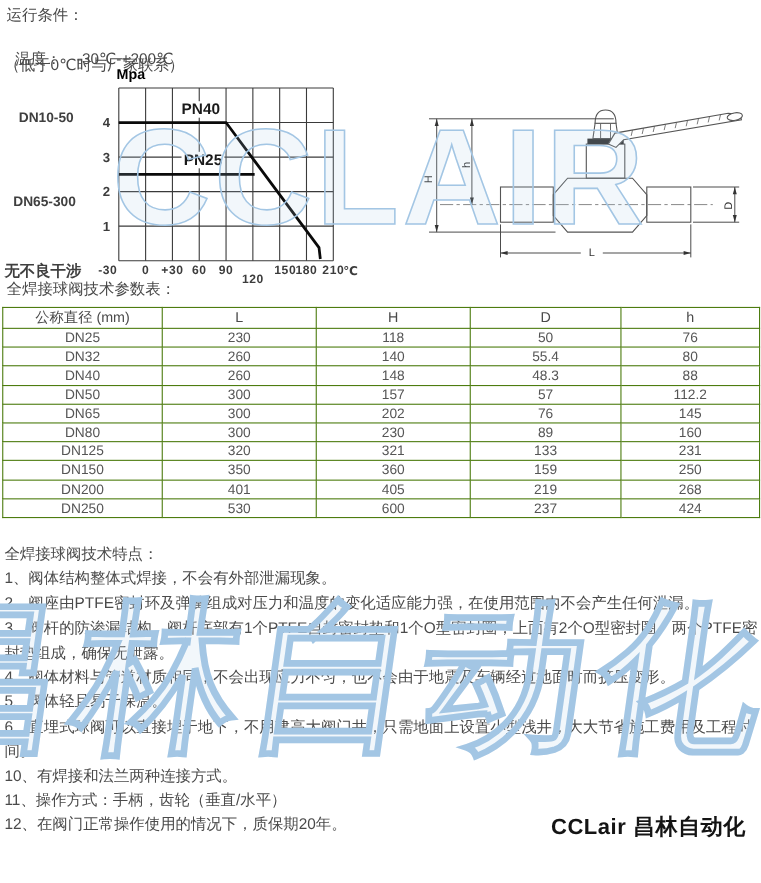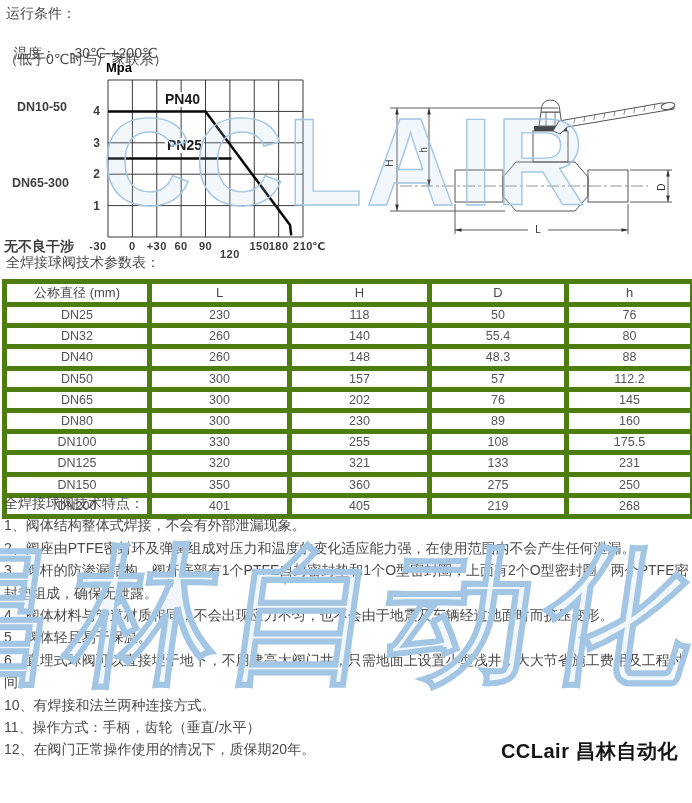--- a/index.html
+++ b/index.html
@@ -25,21 +25,21 @@
   .pn-label{font-size:14px;font-weight:bold;color:#1a1a1a;background:#fff;padding:0 2px;line-height:15px;}
   #pn40-label{left:163px;top:92px;}
   #pn25-label{left:165px;top:138px;}
   #not-steam{left:4px;top:238px;font-size:14px;font-weight:bold;color:#3f3f3f;}
   
   #draw-svg{left:0;top:0;pointer-events:none;}
   
   #table-title{left:6px;top:254px;font-size:14px;color:#4a4a4a;}
   #spec-table-wrap{left:2px;top:279px;width:688px;}
   table{border-collapse:collapse;width:688px;table-layout:fixed;}
-  th,td{border:5px solid #4d7c0f;text-align:center;padding:0;overflow:hidden;}
+  th,td{border:1px solid #4d7c0f;text-align:center;padding:0;overflow:hidden;}
   th{height:18px;font-size:13px;font-weight:normal;color:#4a4a4a;line-height:18px;}
   td{height:16.2px;font-size:12.5px;color:#555;line-height:16px;}
   
   #features-block{left:4px;top:492px;width:686px;font-size:14px;line-height:22.4px;color:#4a4a4a;}
   .feature-item{margin:0;}
   
   #logo{right:14px;top:738px;font-size:20px;font-weight:bold;color:#141414;letter-spacing:0.5px;}
   
   .wm{pointer-events:none;color:rgba(173,205,232,0.16);
       -webkit-text-stroke:1.4px #a3c6e4;font-weight:bold;white-space:nowrap;z-index:6;}
@@ -208,46 +208,46 @@
           <td>145</td>
         </tr>
         <tr>
           <td>DN80</td>
           <td>300</td>
           <td>230</td>
           <td>89</td>
           <td>160</td>
         </tr>
         <tr>
-          <td>DN100</td>
-          <td>330</td>
-          <td>255</td>
-          <td>108</td>
-          <td>175.5</td>
-        </tr>
-        <tr>
           <td>DN125</td>
           <td>320</td>
           <td>321</td>
           <td>133</td>
           <td>231</td>
         </tr>
         <tr>
           <td>DN150</td>
           <td>350</td>
           <td>360</td>
-          <td>275</td>
+          <td>159</td>
           <td>250</td>
         </tr>
         <tr>
           <td>DN200</td>
           <td>401</td>
           <td>405</td>
           <td>219</td>
           <td>268</td>
+        </tr>
+        <tr>
+          <td>DN250</td>
+          <td>530</td>
+          <td>600</td>
+          <td>237</td>
+          <td>424</td>
         </tr>
       </tbody>
   </table>
 </div>
 
 <div class="abs" id="features-block">
   <div>全焊接球阀技术特点：</div>
   <div id="features-list">
       <div class="feature-item">1、阀体结构整体式焊接，不会有外部泄漏现象。</div>
       <div class="feature-item">2、阀座由PTFE密封环及弹簧组成对压力和温度的变化适应能力强，在使用范围内不会产生任何泄漏。</div>

